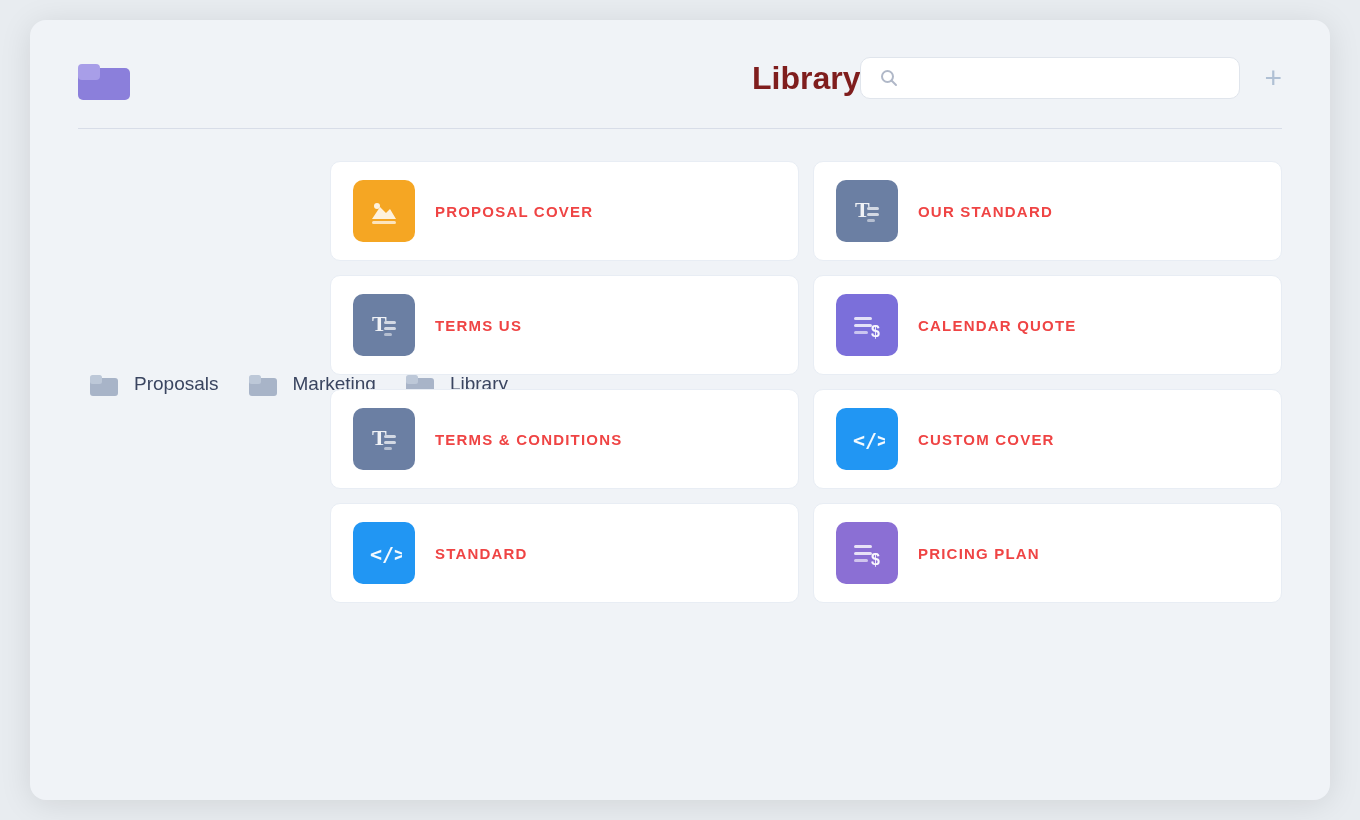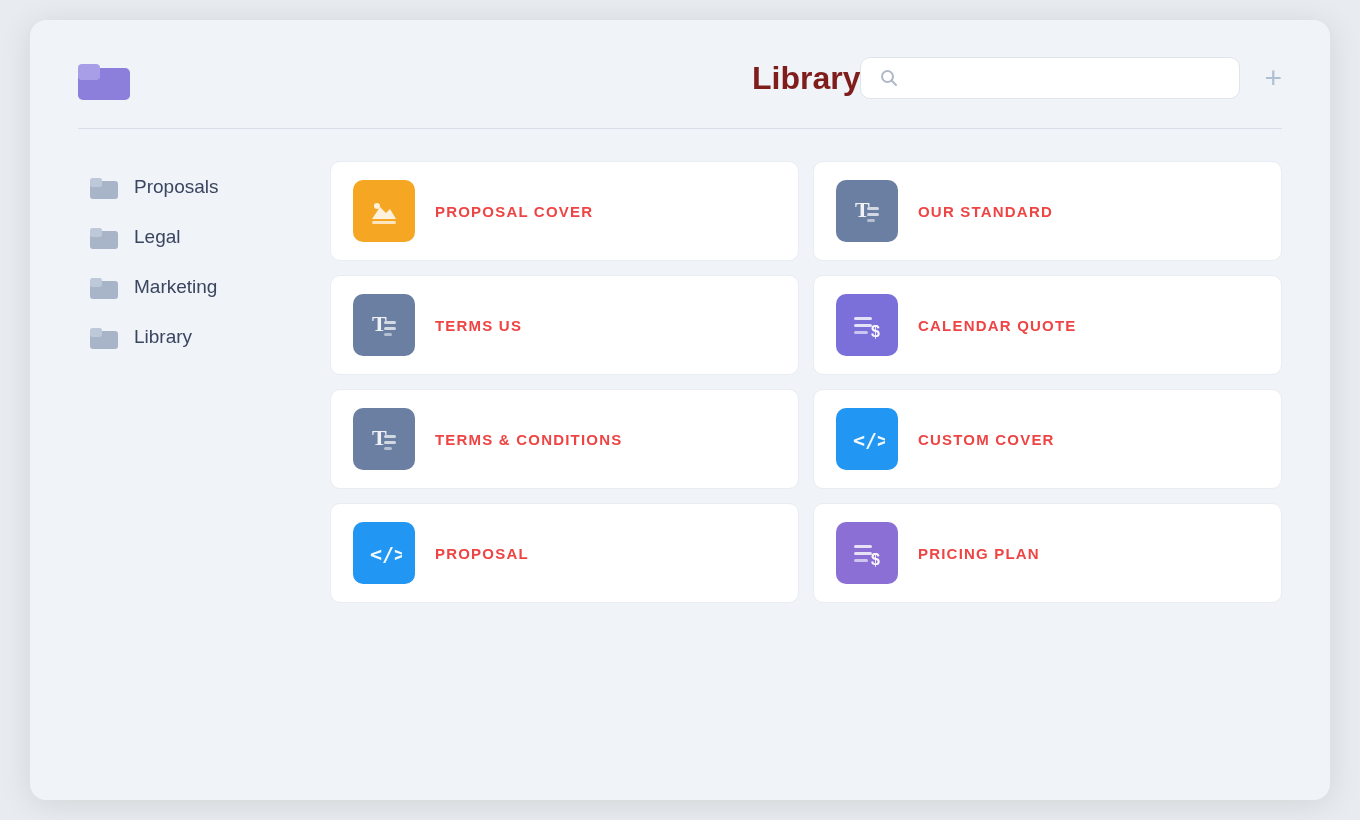--- a/index.html
+++ b/index.html
@@ -75,21 +75,20 @@
       margin-bottom: 32px;
     }
     .content {
       display: flex;
       gap: 32px;
     }
     .sidebar {
       width: 220px;
       flex-shrink: 0;
       display: flex;
-      flex-direction: column;
       gap: 6px;
       padding-top: 4px;
     }
     .sidebar-item {
       display: flex;
       align-items: center;
       gap: 16px;
       padding: 10px 12px;
       cursor: pointer;
       border-radius: 8px;
@@ -169,34 +168,27 @@
         <rect x="0" y="6" width="28" height="18" rx="3" fill="#a8b4c8"></rect>
         <rect x="0" y="3" width="12" height="9" rx="2.5" fill="#bdc8d8"></rect>
       </svg>
       <span class="sidebar-label">Proposals</span>
     </div>
         <div class="sidebar-item">
       <svg class="folder-icon" viewBox="0 0 28 24" fill="none">
         <rect x="0" y="6" width="28" height="18" rx="3" fill="#a8b4c8"></rect>
         <rect x="0" y="3" width="12" height="9" rx="2.5" fill="#bdc8d8"></rect>
       </svg>
-      <span class="sidebar-label">Legal</span>
+      <span class="sidebar-label">Marketing</span>
     </div>
         <div class="sidebar-item">
       <svg class="folder-icon" viewBox="0 0 28 24" fill="none">
         <rect x="0" y="6" width="28" height="18" rx="3" fill="#a8b4c8"></rect>
         <rect x="0" y="3" width="12" height="9" rx="2.5" fill="#bdc8d8"></rect>
       </svg>
-      <span class="sidebar-label">Marketing</span>
-    </div>
-        <div class="sidebar-item">
-      <svg class="folder-icon" viewBox="0 0 28 24" fill="none">
-        <rect x="0" y="6" width="28" height="18" rx="3" fill="#a8b4c8"></rect>
-        <rect x="0" y="3" width="12" height="9" rx="2.5" fill="#bdc8d8"></rect>
-      </svg>
       <span class="sidebar-label">Library</span>
     </div>
       </nav>
 
     <div class="grid">
     <div class="card">
       <div class="card-icon" style="background:#f5a623">
 
         <svg width="36" height="36" viewBox="0 0 36 36" fill="none">
           <path d="M6 26 L14 14 L20 20 L24 16 L30 26Z" fill="rgba(255,255,255,0.85)"></path>
@@ -270,21 +262,21 @@
       <span class="card-label">CUSTOM COVER</span>
     </div>
         <div class="card">
       <div class="card-icon" style="background:#2196f3">
 
         <svg width="36" height="36" viewBox="0 0 36 36" fill="none">
           <text x="4" y="26" font-size="20" font-weight="700" fill="rgba(255,255,255,0.95)" font-family="monospace">&lt;/&gt;</text>
         </svg>
 
       </div>
-      <span class="card-label">PROPOSAL</span>
+      <span class="card-label">STANDARD</span>
     </div>
         <div class="card">
       <div class="card-icon" style="background:#8b6fd4">
 
         <svg width="36" height="36" viewBox="0 0 36 36" fill="none">
           <rect x="5" y="10" width="18" height="3" rx="1.5" fill="rgba(255,255,255,0.8)"></rect>
           <rect x="5" y="17" width="18" height="3" rx="1.5" fill="rgba(255,255,255,0.8)"></rect>
           <rect x="5" y="24" width="14" height="3" rx="1.5" fill="rgba(255,255,255,0.6)"></rect>
           <text x="22" y="30" font-size="16" font-weight="700" fill="rgba(255,255,255,0.95)" font-family="sans-serif">$</text>
         </svg>

